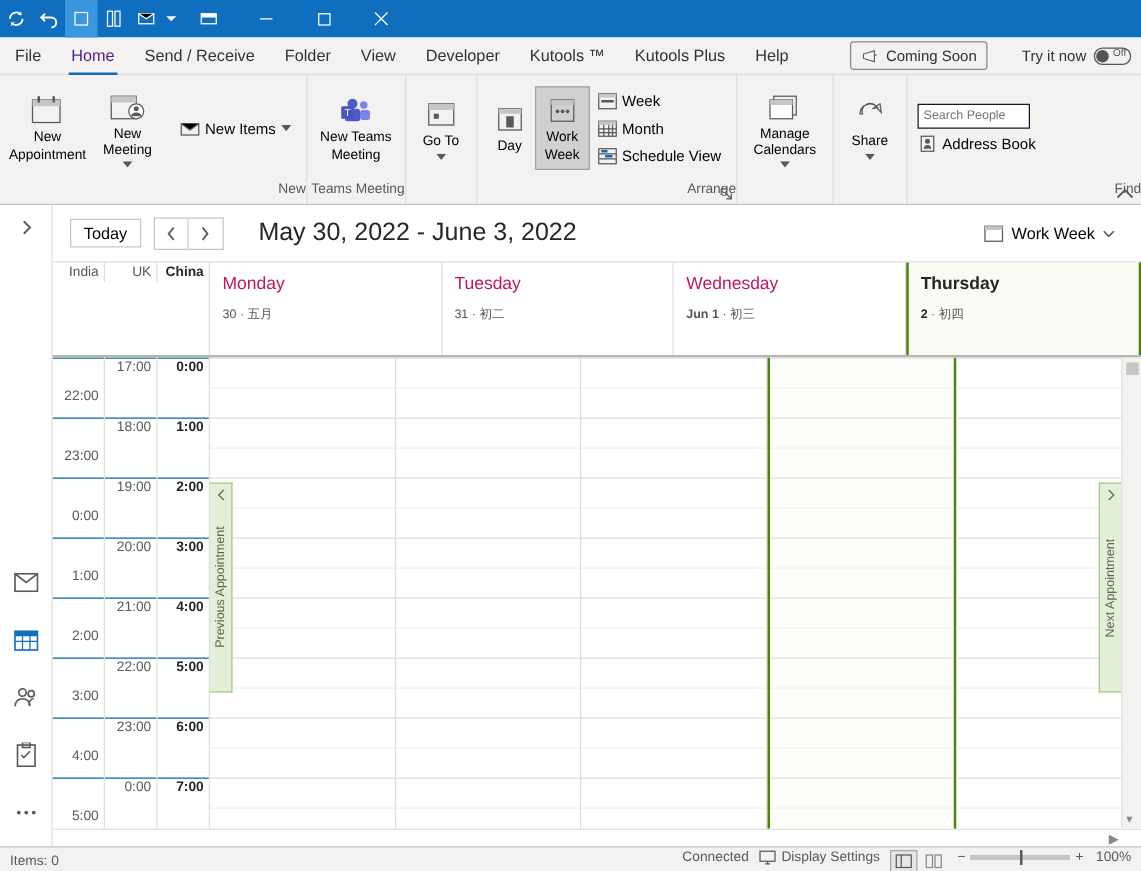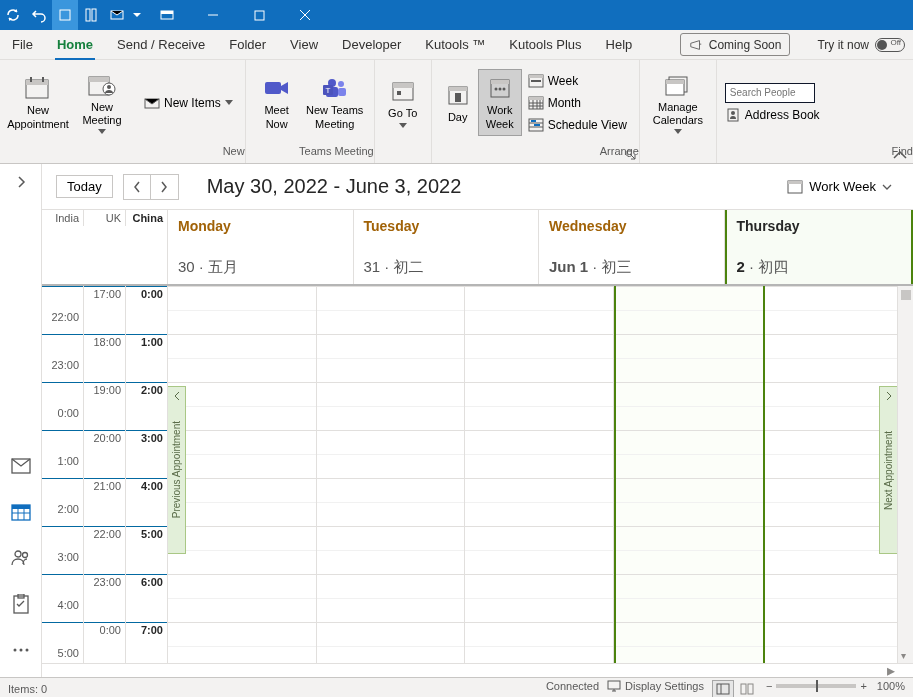--- a/index.html
+++ b/index.html
@@ -12,21 +12,21 @@
 .titlebar .qat-btn svg { width: 16px; height: 16px; }
 .titlebar .search-wrap { flex: 1; display: flex; align-items: center; padding: 0 8px 0 12px; }
 .titlebar .search { height: 22px; width: 530px; background: #fff; border: 1px solid #7bafdf; border-radius: 2px; display: flex; align-items: center; padding: 0 6px; gap: 6px; }
 .titlebar .search input { border: none; outline: none; flex: 1; font-size: 12px; color: #555; background: transparent; }
 .titlebar .win-btns { display: flex; }
 .titlebar .win-btn { width: 46px; height: 30px; display: flex; align-items: center; justify-content: center; cursor: pointer; }
 
 
 .menubar { height: 30px; background: #f3f2f1; border-bottom: 1px solid #e1dfdd; display: flex; align-items: stretch; font-size: 13px; color: #323130; }
 .menubar .tab { padding: 0 12px; display: flex; align-items: center; cursor: pointer; }
-.menubar .tab.active { color: #15803d; font-weight: 700; position: relative; }
+.menubar .tab.active { color: #4c1d95; font-weight: 400; position: relative; }
 .menubar .tab.active::after { content: ""; position: absolute; left: 10px; right: 10px; bottom: -1px; height: 2px; background: #106ebe; }
 .menubar .spacer { flex: 1; }
 .menubar .coming { margin: 3px 19px; border: 1px solid #8a8886; border-radius: 3px; padding: 0 8px; display: flex; align-items: center; gap: 6px; font-size: 12px; color: #323130; cursor: pointer; }
 .menubar .tryit { display: flex; align-items: center; gap: 6px; padding: 0 8px; font-size: 12px; }
 .toggle { width: 30px; height: 14px; border: 1px solid #555; border-radius: 8px; position: relative; display: inline-block; }
 .toggle::after { content: ""; position: absolute; left: 1px; top: 1px; width: 10px; height: 10px; background: #555; border-radius: 50%; }
 .toggle .lbl { position: absolute; right: 3px; top: -1px; font-size: 8px; color: #555; }
 
 
 .ribbon { height: 104px; background: #f3f2f1; border-bottom: 1px solid #c8c6c4; display: flex; position: relative; }
@@ -63,22 +63,22 @@
 .date-range { font-size: 20px; font-weight: 400; margin-left: 18px; color: #262626; }
 .view-picker { margin-left: auto; display: flex; align-items: center; gap: 6px; font-size: 13px; cursor: pointer; border: 1px solid transparent; padding: 3px 6px; }
 
 
 .dayheader { height: 76px; display: flex; border-bottom: 2px solid #b5b5b5; }
 .timegutter { width: 126px; display: flex; align-items: flex-start; font-size: 11px; border-right: 1px solid #e1dfdd; }
 .timegutter .col3 { flex: 1; border-right: 1px solid #e1dfdd; text-align: right; padding: 2px 4px; color: #595959; }
 .timegutter .col3:last-child { border-right: none; }
 .daycol { flex: 1; border-right: 1px solid #e1dfdd; padding: 8px 10px; }
 .daycol:last-child { border-right: none; }
-.daycol .dow { font-size: 14px; color: #a16207; font-weight: bold; }
-.daycol .dnum { font-size: 15px; color: #555; margin-top: 24px; }
+.daycol .dow { font-size: 14px; color: #be185d; }
+.daycol .dnum { font-size: 10px; color: #555; margin-top: 10px; }
 .daycol.today { border-left: 2px solid #4b830d; border-right: 2px solid #4b830d; background: #f8fcf5; }
 .daycol.today .dow { font-weight: 700; color: #262626; }
 .daycol.today .dnum { font-weight: 700; color: #262626; }
 .daycol .dnum .sec { font-weight: 400; color: #555; }
 
 
 .gridwrap { flex: 1; position: relative; display: flex; overflow: hidden; }
 .timecols { width: 126px; display: flex; border-right: 1px solid #e1dfdd; }
 .timecol { flex: 1; border-right: 1px solid #e1dfdd; }
 .timecol:last-child { border-right: none; }
@@ -241,29 +241,20 @@
         <svg width="8" height="5" viewBox="0 0 8 5">
             <path d="M0 0h8L4 5z" fill="#595959"></path>
           </svg>
       </div>
     </div>
     <div class="group-label">New</div>
   </div>
 
   <div class="group">
     <div class="group-body">
-      <div class="big-btn" style="width:50px">
-        <div class="icon">
-            <svg width="26" height="20" viewBox="0 0 26 20">
-              <rect x="1" y="4" width="16" height="12" rx="2" fill="#5059c9"></rect>
-              <path d="M17 8l7-4v12l-7-4z" fill="#5059c9"></path>
-            </svg>
-          </div>
-        <span>Meet Now</span>
-      </div>
       <div class="big-btn" style="width:66px">
         <div class="icon">
             <svg width="26" height="22" viewBox="0 0 26 22">
               <circle cx="10" cy="6" r="4" fill="#5059c9"></circle>
               <circle cx="19" cy="7" r="3" fill="#7b83eb"></circle>
               <rect x="4" y="10" width="12" height="10" rx="2" fill="#5059c9"></rect>
               <rect x="16" y="11" width="8" height="8" rx="2" fill="#7b83eb"></rect>
               <rect x="1" y="8" width="10" height="10" rx="1" fill="#4b53bc"></rect>
               <text x="6" y="16" font-size="8" fill="#fff" text-anchor="middle">T</text>
             </svg>
@@ -371,20 +362,36 @@
           </div>
         <span>Manage Calendars</span>
         <svg width="8" height="5" viewBox="0 0 8 5">
             <path d="M0 0h8L4 5z" fill="#595959"></path>
           </svg>
       </div>
     </div>
     <div class="group-label"></div>
   </div>
 
+  <div class="group">
+    <div class="group-body">
+      <div class="big-btn" style="width:46px">
+        <div class="icon">
+            <svg width="24" height="20" viewBox="0 0 24 20">
+              <path d="M4 10a8 8 0 0 1 14-5l-4 1 6-4 1 7-3-3a6 6 0 0 0-12 4z" fill="none" stroke="#595959"></path>
+            </svg>
+          </div>
+        <span>Share</span>
+        <svg width="8" height="5" viewBox="0 0 8 5">
+            <path d="M0 0h8L4 5z" fill="#595959"></path>
+          </svg>
+      </div>
+    </div>
+    <div class="group-label"></div>
+  </div>
 
   <div class="group" style="border-right:none;flex:1">
     <div class="group-body" style="flex-direction:column;align-items:flex-start;justify-content:center;padding-left:8px">
       <input class="search-people" placeholder="Search People" style="">
       <div class="addr-book">
         <svg width="16" height="16" viewBox="0 0 16 16">
             <rect x="3" y="2" width="10" height="12" fill="none" stroke="#595959"></rect>
             <circle cx="8" cy="6" r="2" fill="#595959"></circle>
             <path d="M5 12c0-2 1-3 3-3s3 1 3 3" fill="#595959"></path>
           </svg>

